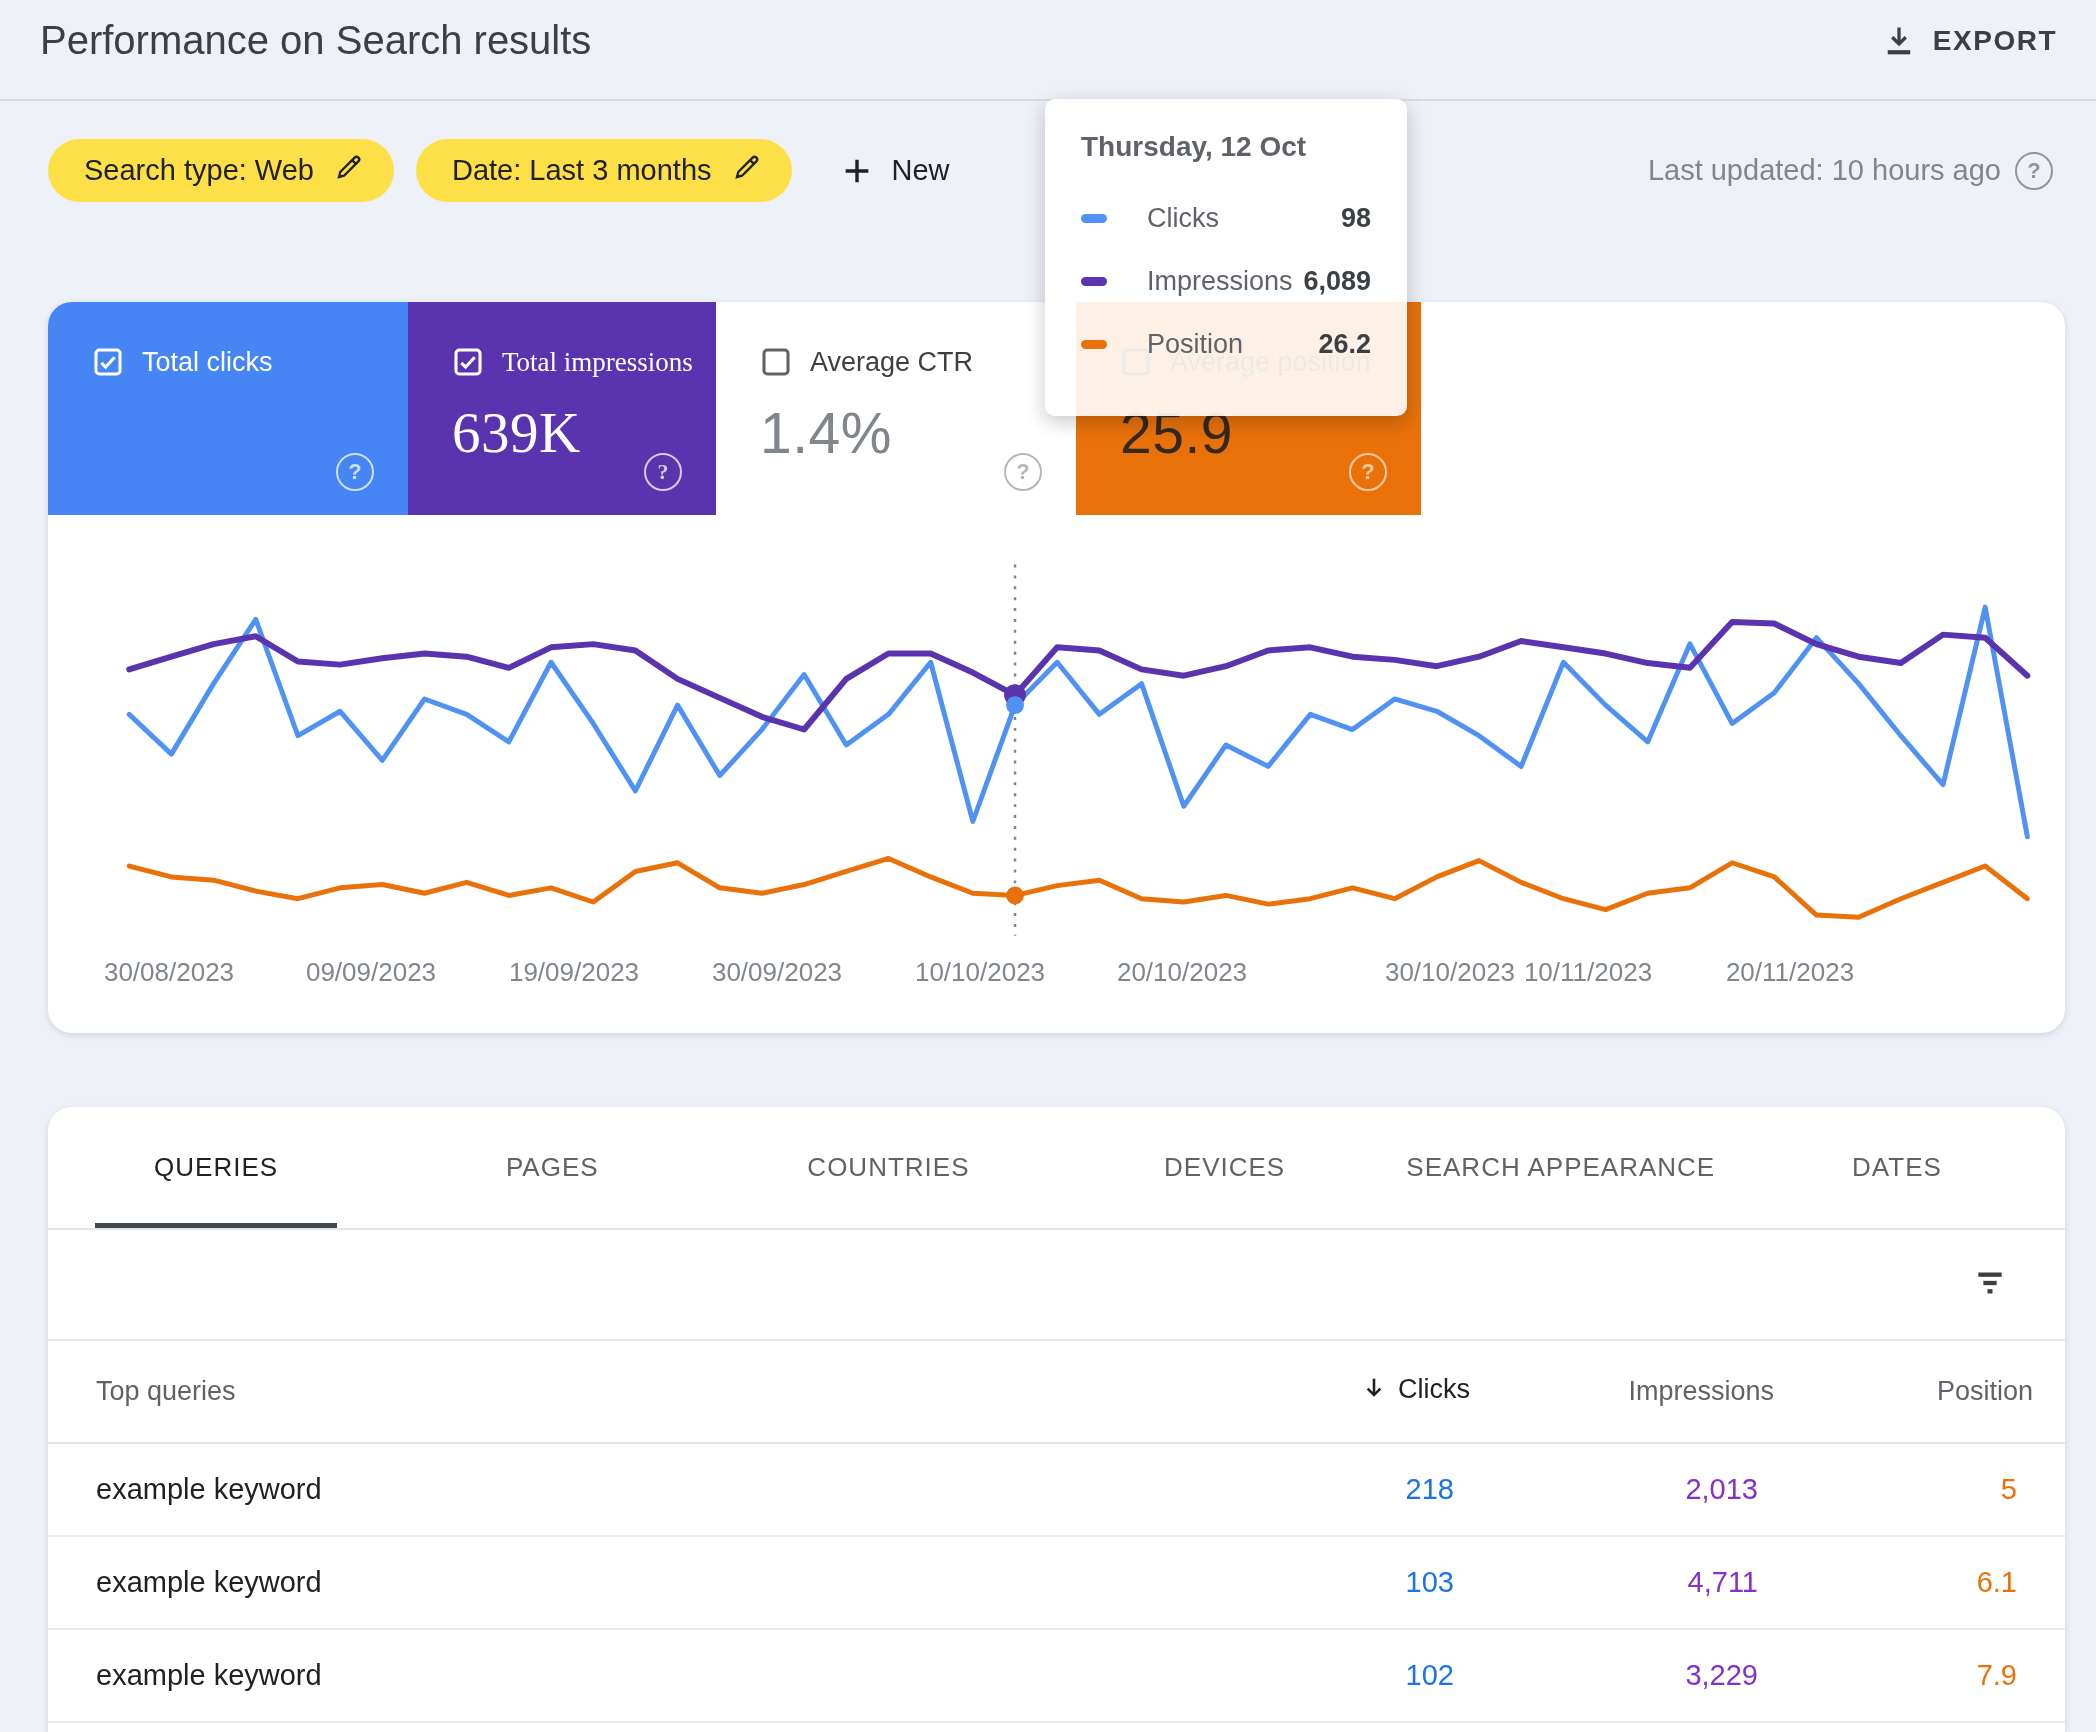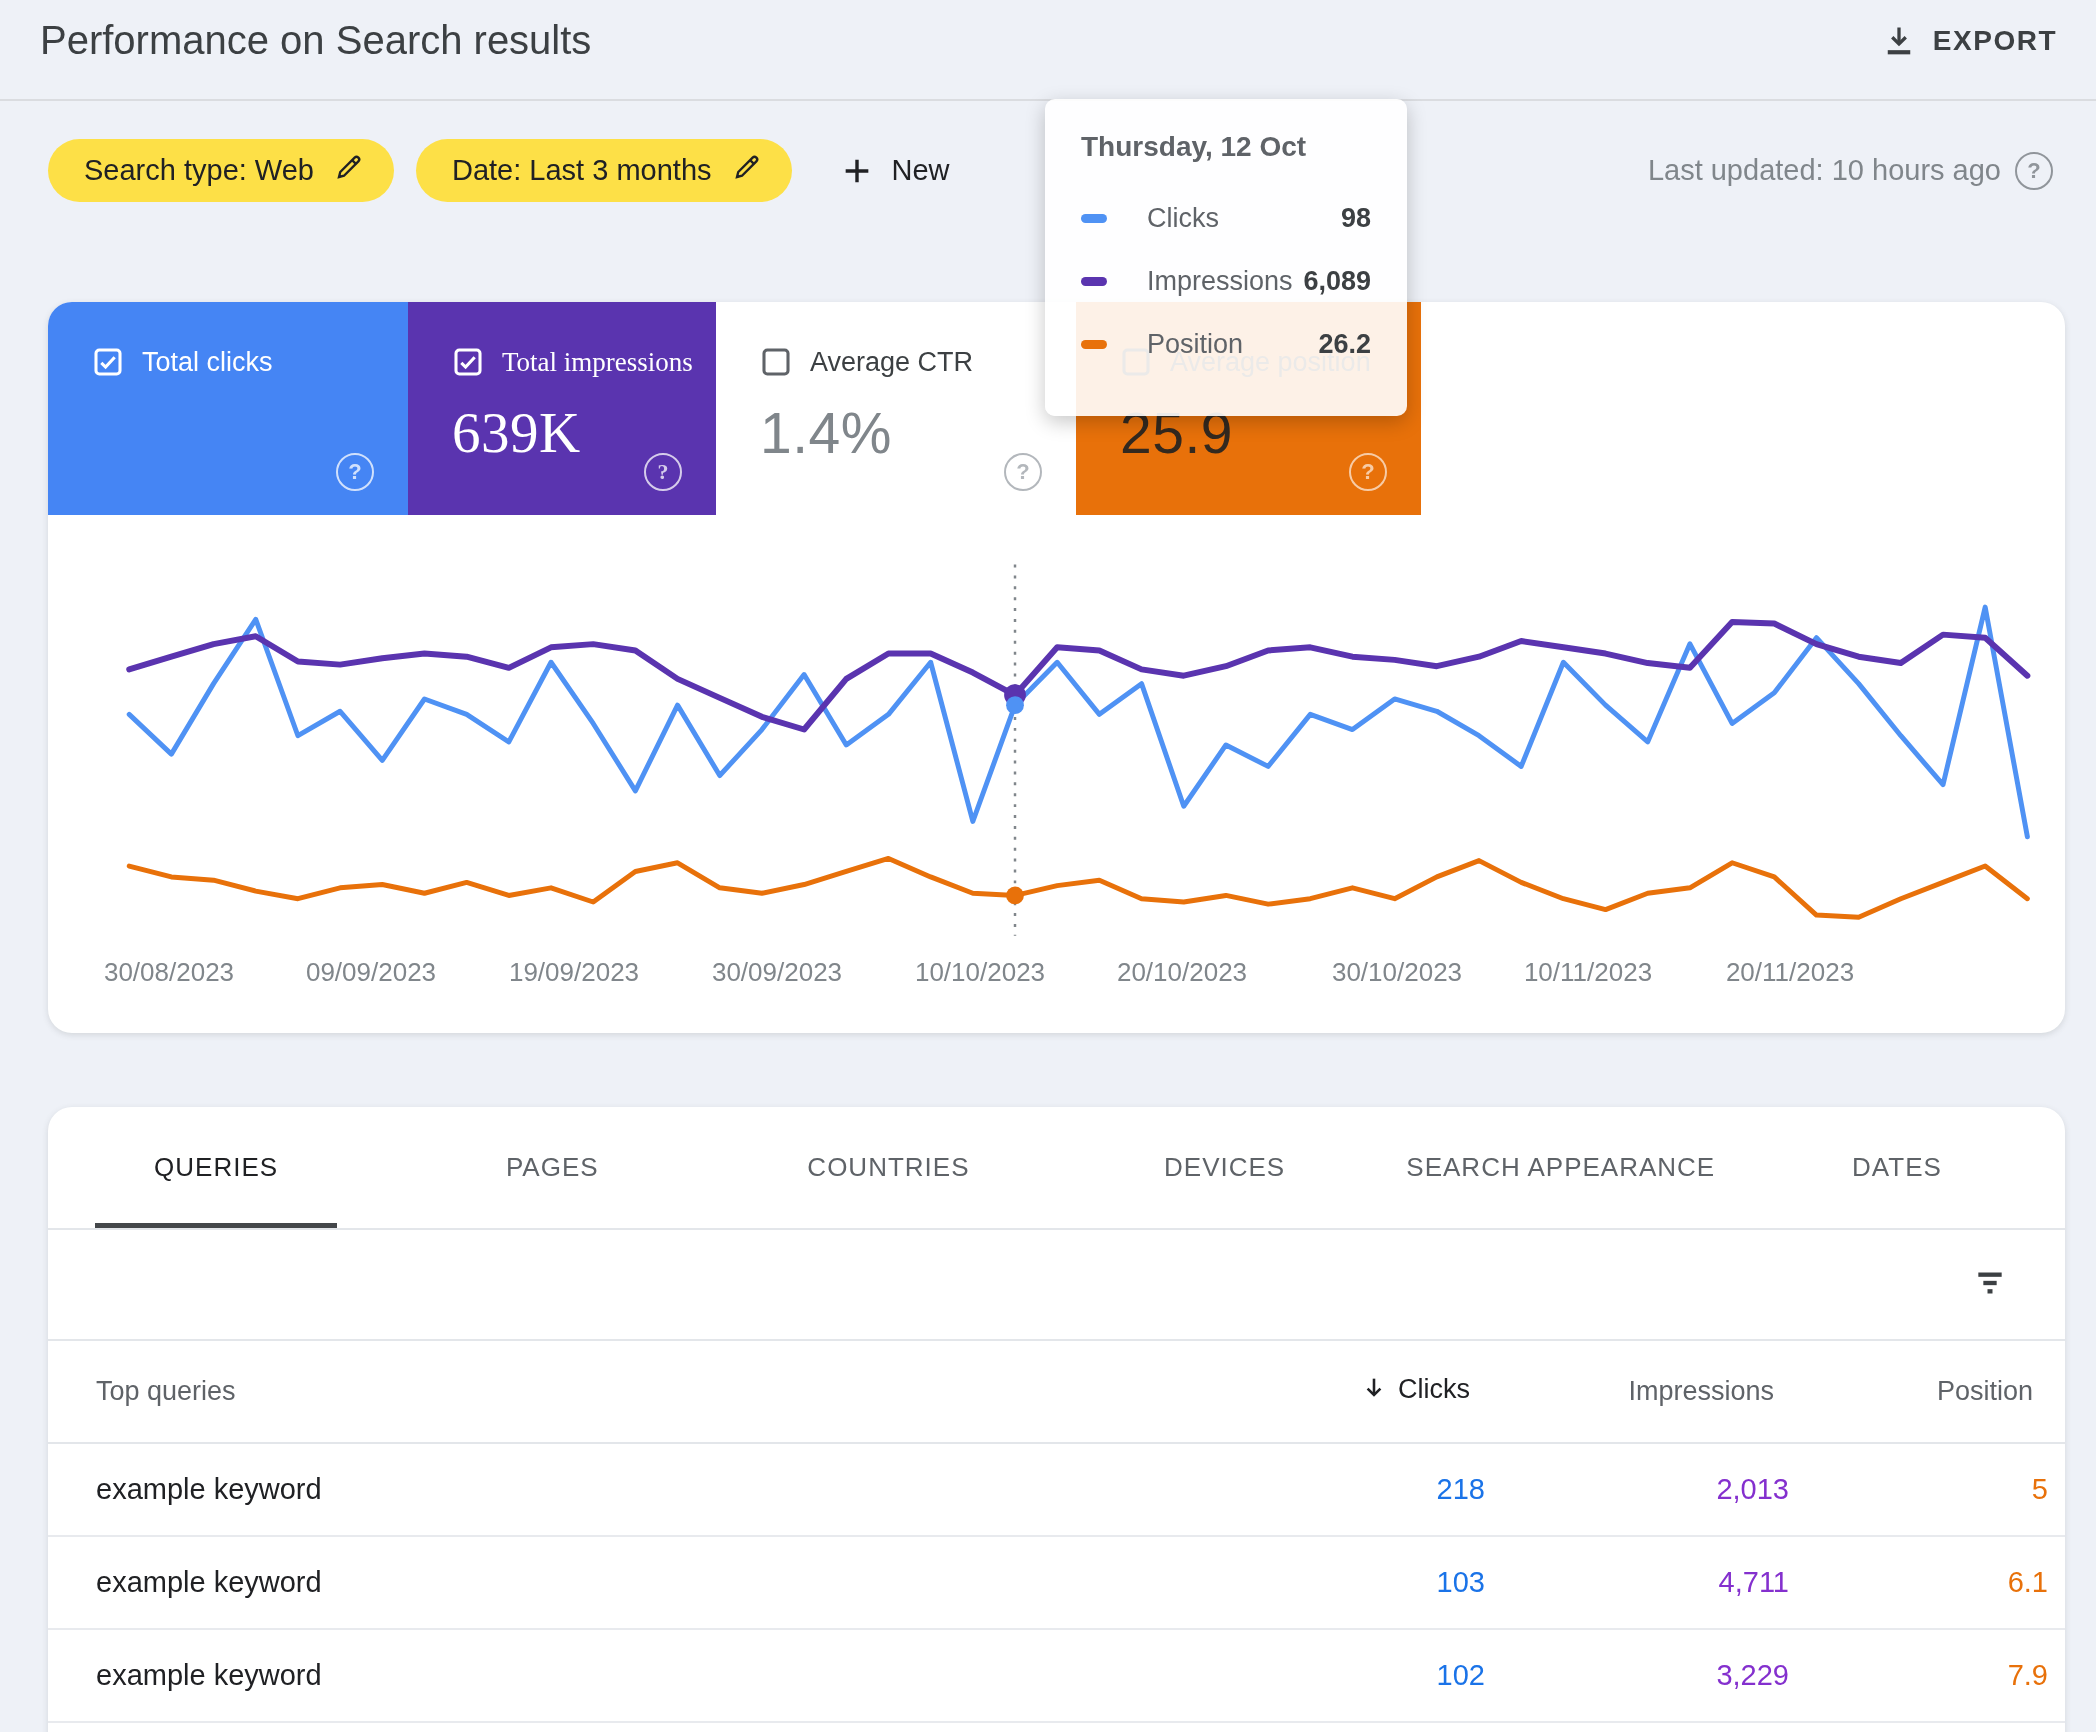--- a/index.html
+++ b/index.html
@@ -69,21 +69,21 @@
   .thead-row{height:103px;display:flex;align-items:center;border-bottom:2px solid #e3e6ea;
     padding-right:32px;box-sizing:border-box;}
   .col-query{flex:1;padding-left:48px;font-size:27px;color:#5f6368;}
   .col-clicks{width:277px;text-align:right;}
   .col-impr{width:304px;text-align:right;}
   .col-pos{width:259px;text-align:right;}
   .th{font-size:27px;color:#5f6368;}
   .th.sorted{color:#202124;font-weight:500;}
   .sort-arrow{display:inline-block;vertical-align:-4px;margin-right:10px;color:#202124;}
   .trow{height:93px;display:flex;align-items:center;border-bottom:2px solid #e8eaee;
-    padding-right:17px;box-sizing:border-box;}
+    padding-right:48px;box-sizing:border-box;}
   .trow .col-query{font-size:29px;color:#202124;}
   .tnum{font-size:29px;}
 </style>
 </head>
 <body>
 
 <div class="top-header">
   <div class="page-title">Performance on Search results</div>
   <div class="export-btn">
     <span style="display:inline-flex;">
@@ -194,21 +194,21 @@
       <span class="metric-q help-ring" style="color:rgba(255,255,255,0.85);">?</span>
     </div>
   </div>
   <div class="x-labels" id="x-labels">
       <span style="left: 121px;">30/08/2023</span>
       <span style="left: 323px;">09/09/2023</span>
       <span style="left: 526px;">19/09/2023</span>
       <span style="left: 729px;">30/09/2023</span>
       <span style="left: 932px;">10/10/2023</span>
       <span style="left: 1134px;">20/10/2023</span>
-      <span style="left: 1349px;">30/10/2023</span>
+      <span style="left: 1402px;">30/10/2023</span>
       <span style="left: 1540px;">10/11/2023</span>
       <span style="left: 1742px;">20/11/2023</span>
     </div>
 </div>
 
 <div class="hover-tooltip">
   <div class="tt-date">Thursday, 12 Oct</div>
   <div id="tooltip-rows">
       <div class="tt-row">
         <span class="tt-dash" style="background: rgb(79, 146, 244);"></span>

